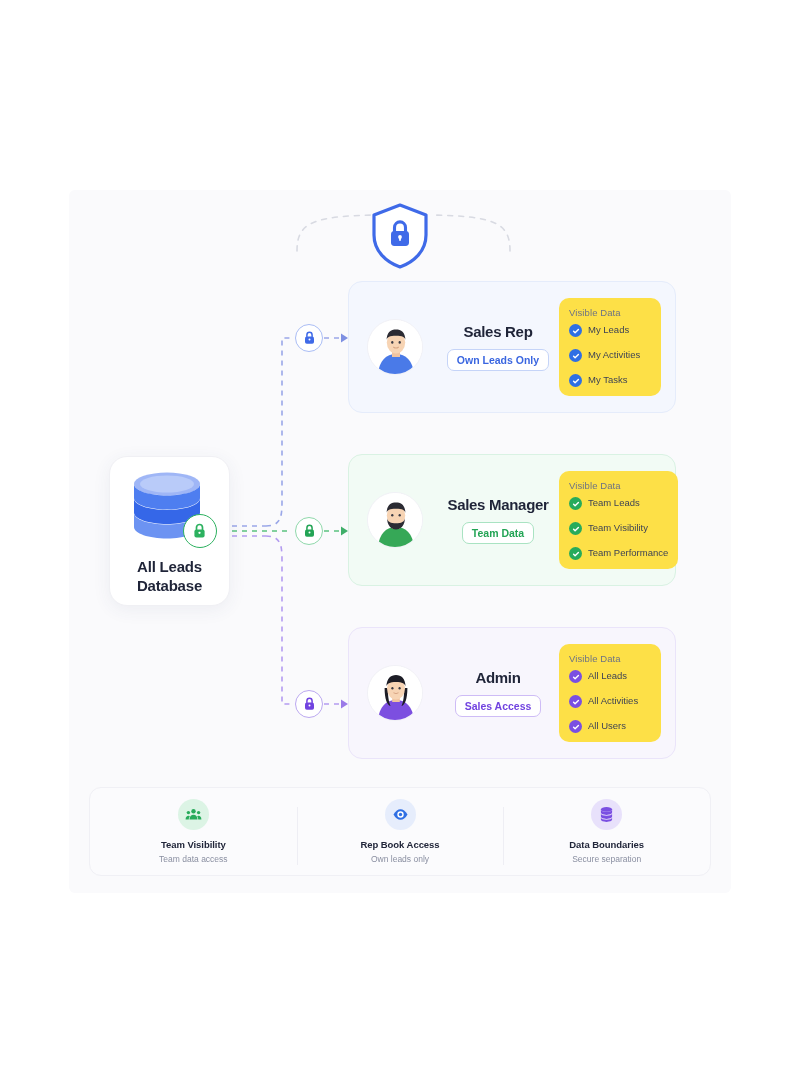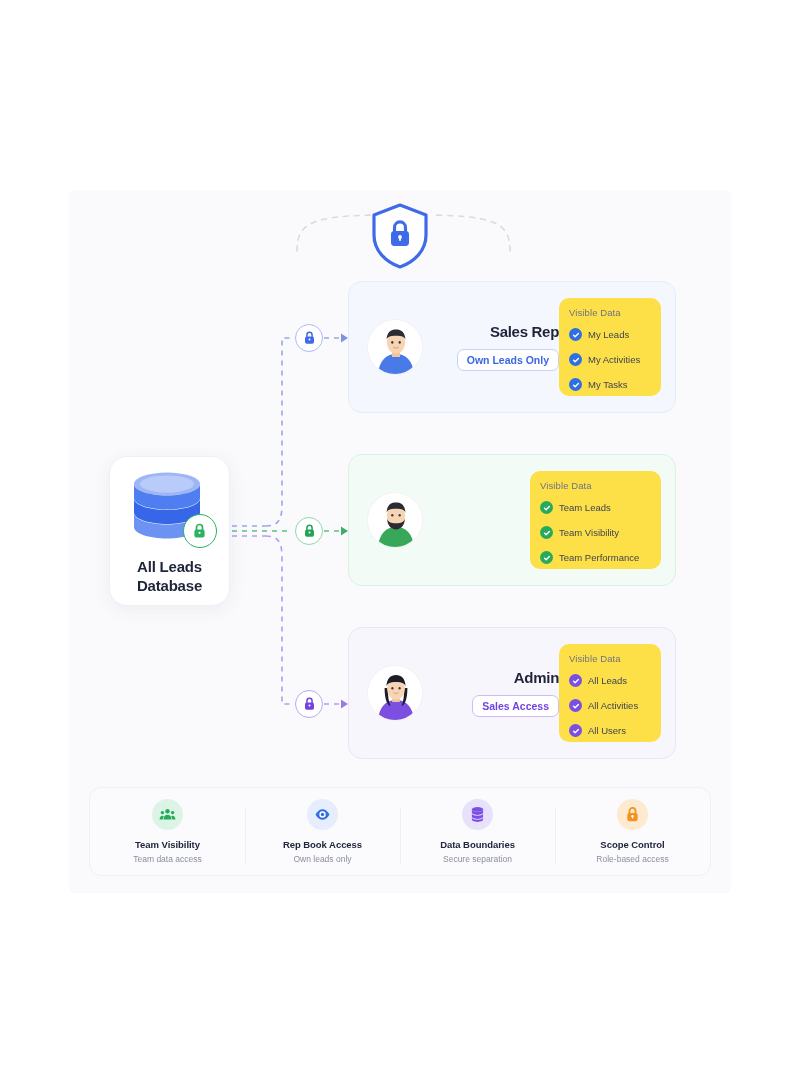--- a/index.html
+++ b/index.html
@@ -106,21 +106,21 @@
     overflow: hidden; flex: 0 0 56px;
     background: #ffffff;
     border: 1px solid #f1f1f6;
   }
   .avatar svg { display: block; }
 
   .role-meta {
     flex: 0 0 auto;
     margin-left: 14px;
     width: 122px;
-    display: flex; flex-direction: column; align-items: flex-end;
+    display: flex; flex-direction: column; align-items: center;
   }
   .role-title {
     font-size: 15px; font-weight: 700; color: #1f2438;
     letter-spacing: -0.3px; white-space: nowrap;
   }
   .role-badge {
     margin-top: 9px;
     font-size: 10.5px; font-weight: 700;
     padding: 4px 9px; border-radius: 7px;
     background: #ffffff; white-space: nowrap;
@@ -135,21 +135,21 @@
     background: #fde047;
     border-radius: 10px;
     padding: 9px 10px 8px 10px;
     align-self: stretch;
   }
   .vis-title {
     font-size: 9.5px; color: #6d7384; font-weight: 400;
     margin-bottom: 6px; letter-spacing: .1px;
   }
   .vis-row {
-    display: flex; align-items: center;
+    display: flex; 
     gap: 6px; height: 21px;
   }
   .vis-row + .vis-row { margin-top: 4px; }
   .tick {
     flex: 0 0 13px; width: 13px; height: 13px; border-radius: 50%;
     display: flex; align-items: center; justify-content: center;
   }
   .tick.blue   { background: #2f6fe4; }
   .tick.green  { background: #27ab5b; }
   .tick.purple { background: #7a4fe2; }
@@ -329,20 +329,24 @@
           <circle cx="28" cy="28" r="28" fill="#ffffff"></circle>
           <path d="M28 34 C38.5 34 45 41 46.5 56 H9.5 C11 41 17.5 34 28 34 Z" fill="#36a857"></path>
           <path d="M24 30 h8 v6 h-8 z" fill="#f0c3a0"></path>
           <ellipse cx="28" cy="22.5" rx="9.2" ry="11" fill="#f7d4b4"></ellipse>
           <path d="M19 24.5 C19 32.5 23.2 36.5 28 36.5 S37 32.5 37 24.5 C37 29 33 30.3 28 30.3 S19 29 19 24.5 Z" fill="#2b2b33"></path>
           <path d="M18.6 20.5 C18.6 12 23 9.5 28 9.5 S37.4 12 37.4 20.5 C37.4 17 34 15.8 28 15.8 S18.6 17 18.6 20.5 Z" fill="#2b2b33"></path>
           <ellipse cx="24.3" cy="22.2" rx="1.15" ry="1.3" fill="#3a3a44"></ellipse>
           <ellipse cx="31.7" cy="22.2" rx="1.15" ry="1.3" fill="#3a3a44"></ellipse>
         </svg>
       </div>
+      <div class="role-meta">
+        <div class="role-title">Sales Manager</div>
+        <div class="role-badge green">Team Data</div>
+      </div>
       <div class="vis-panel">
         <div class="vis-title">Visible Data</div>
         <div class="vis-row">
           <span class="tick green">
             <svg width="8" height="8" viewBox="0 0 8 8" fill="none">
                 <path d="M1.6 4.2 L3.1 5.7 L6.4 2.4" stroke="#ffffff" stroke-width="1.4" stroke-linecap="round" stroke-linejoin="round"></path>
               </svg>
           </span>
           <span class="vis-label">Team Leads</span>
         </div>
@@ -448,29 +452,17 @@
             <ellipse cx="7.5" cy="3.4" rx="5.6" ry="2.3" fill="#7a4fe2"></ellipse>
             <path d="M1.9 3.4 V6.6 C1.9 7.9 4.4 8.9 7.5 8.9 S13.1 7.9 13.1 6.6 V3.4 C13.1 4.7 10.6 5.7 7.5 5.7 S1.9 4.7 1.9 3.4 Z" fill="#7a4fe2"></path>
             <path d="M1.9 7.4 V10.6 C1.9 11.9 4.4 12.9 7.5 12.9 S13.1 11.9 13.1 10.6 V7.4 C13.1 8.7 10.6 9.7 7.5 9.7 S1.9 8.7 1.9 7.4 Z" fill="#7a4fe2"></path>
             <path d="M1.9 11.4 V13.6 C1.9 14.9 4.4 15.9 7.5 15.9 S13.1 14.9 13.1 13.6 V11.4 C13.1 12.7 10.6 13.7 7.5 13.7 S1.9 12.7 1.9 11.4 Z" fill="#7a4fe2"></path>
           </svg>
         </span>
         <span class="f-title">Data Boundaries</span>
         <span class="f-sub">Secure separation</span>
       </div>
 
-      <div class="feature">
-        <span class="f-icon" style="background:#fdeacf">
-          <svg width="15" height="17" viewBox="0 0 15 17" fill="none">
-            <rect x="2.3" y="6.9" width="10.4" height="8.3" rx="2.1" fill="#f5921e"></rect>
-            <path d="M4.5 6.9 V4.9 A3 3 0 0 1 10.5 4.9 V6.9" stroke="#f5921e" stroke-width="1.8" fill="none" stroke-linecap="round"></path>
-            <circle cx="7.5" cy="10.2" r="1.2" fill="#ffffff"></circle>
-            <rect x="6.95" y="10.2" width="1.1" height="2.4" rx="0.55" fill="#ffffff"></rect>
-          </svg>
-        </span>
-        <span class="f-title">Scope Control</span>
-        <span class="f-sub">Role-based access</span>
-      </div>
 
 
     </div>
   </div>
 </div>
 
 </body></html>

